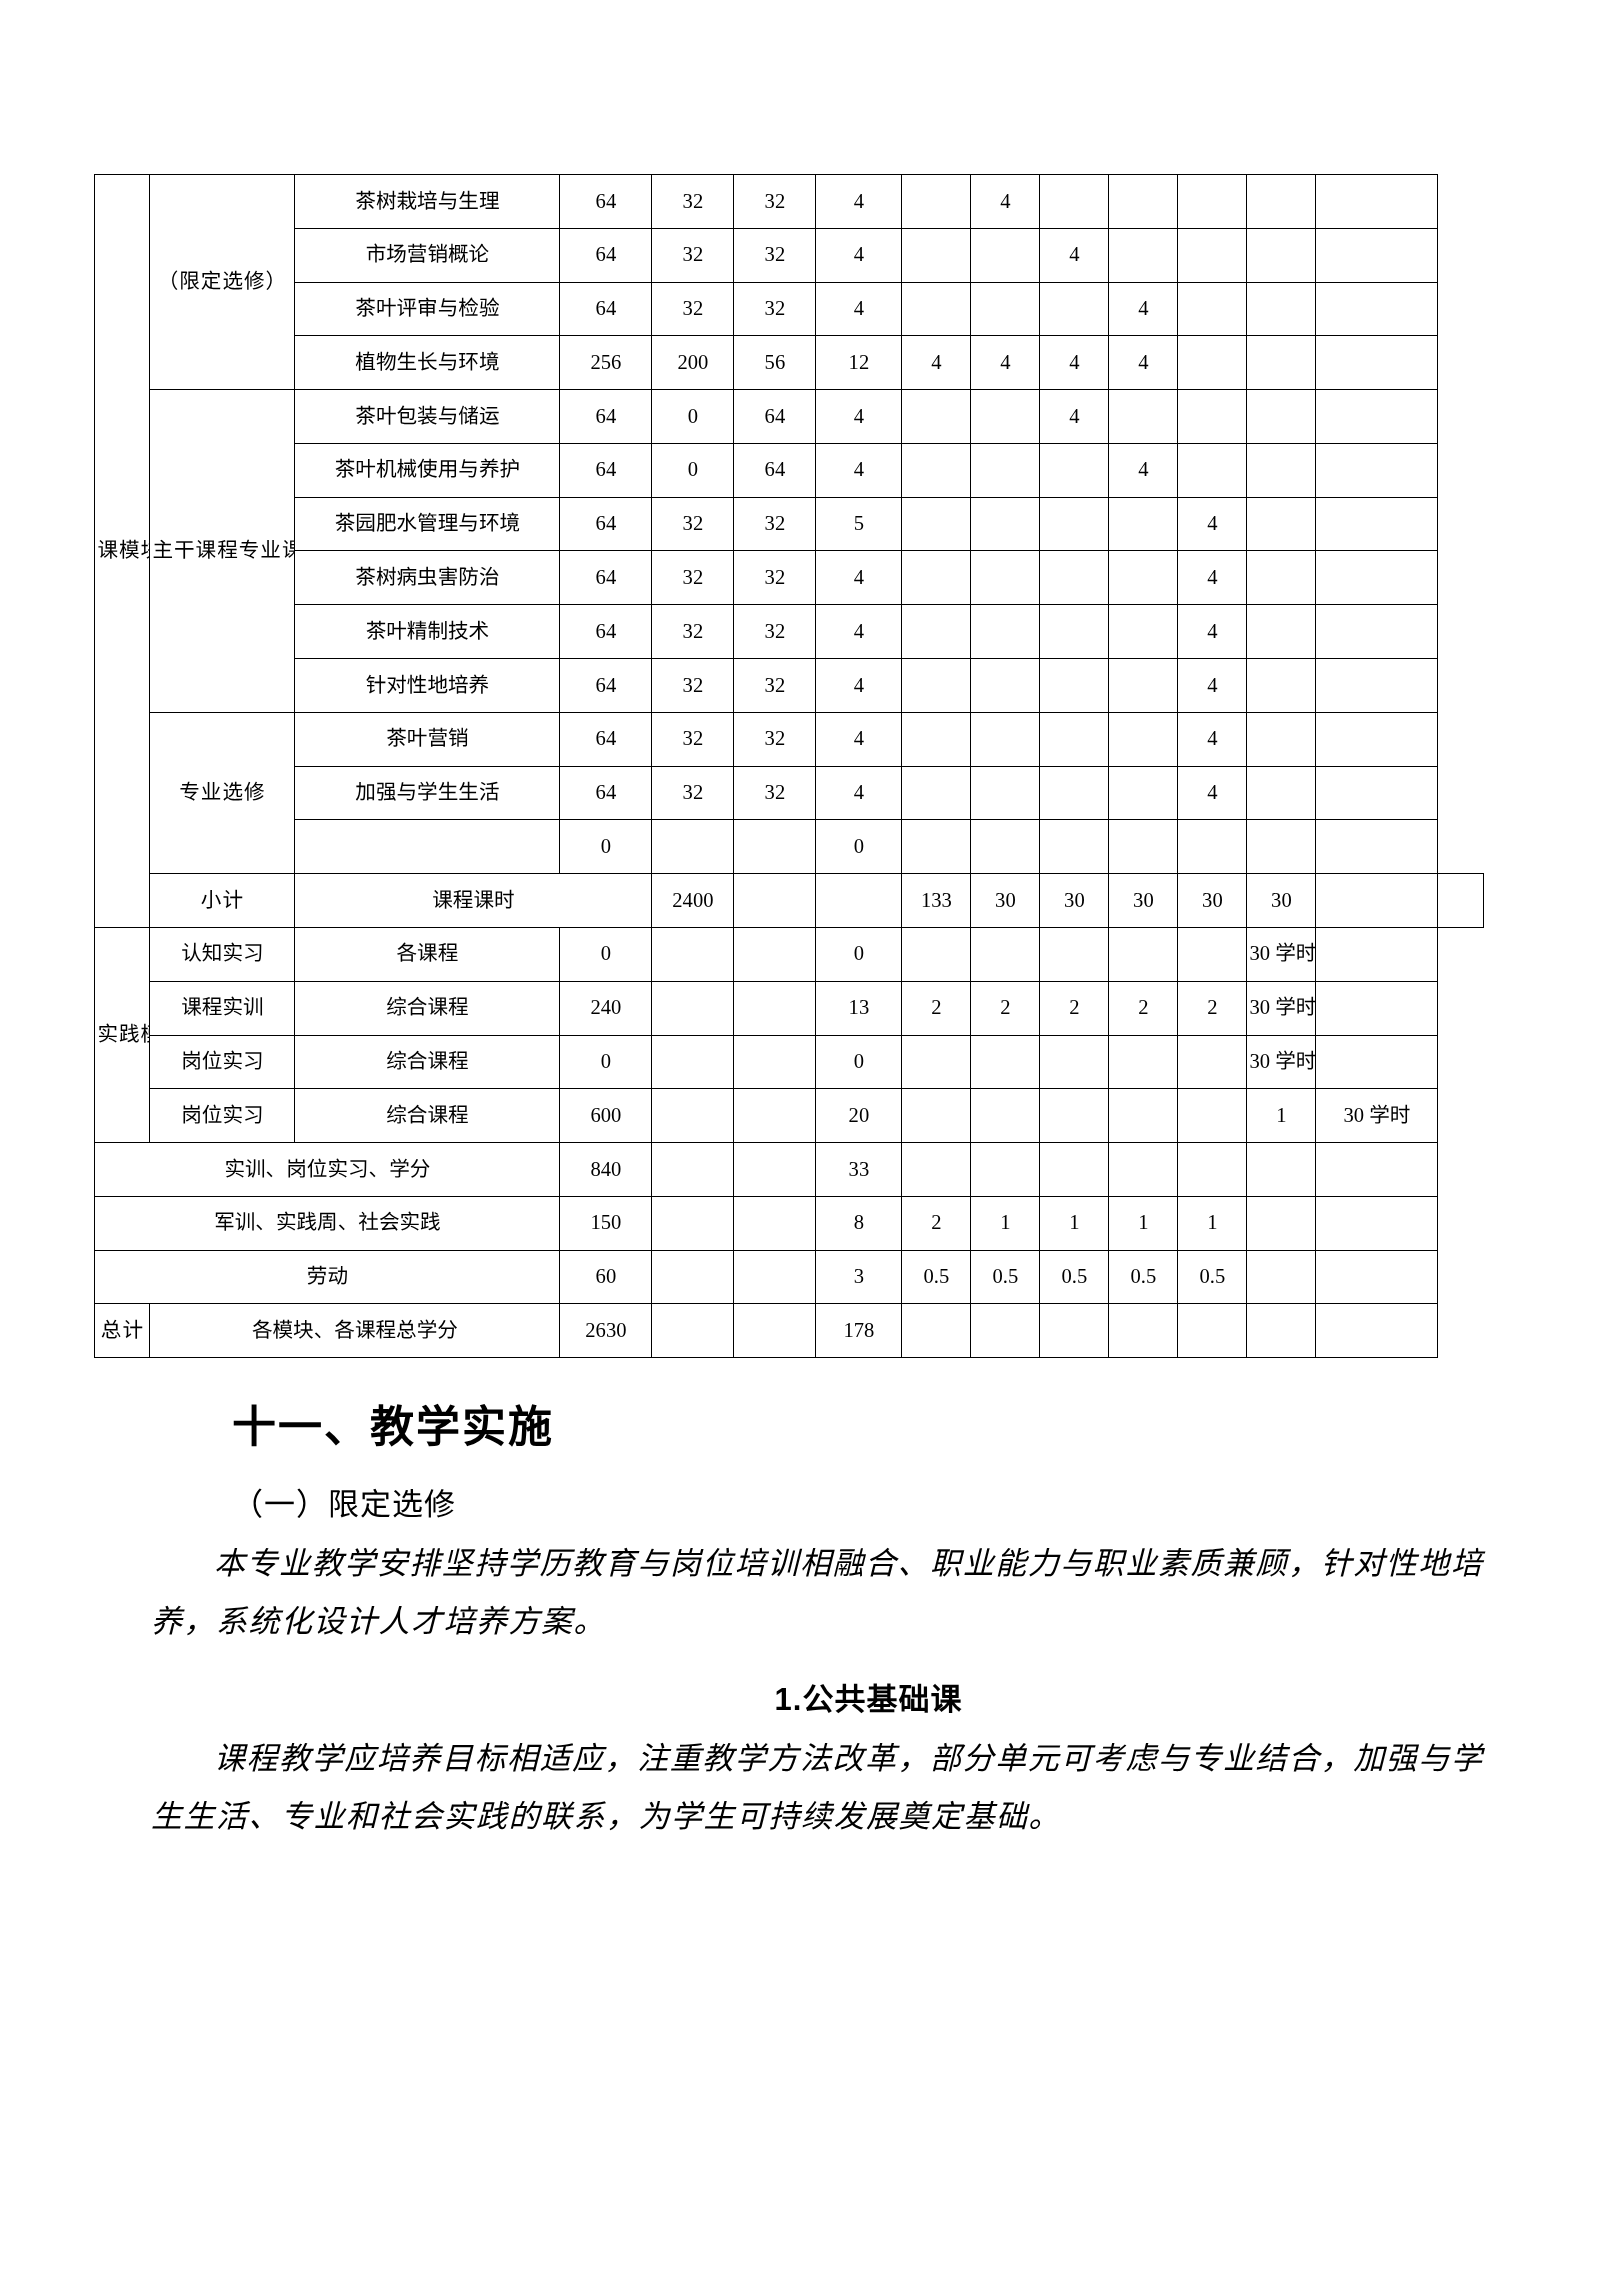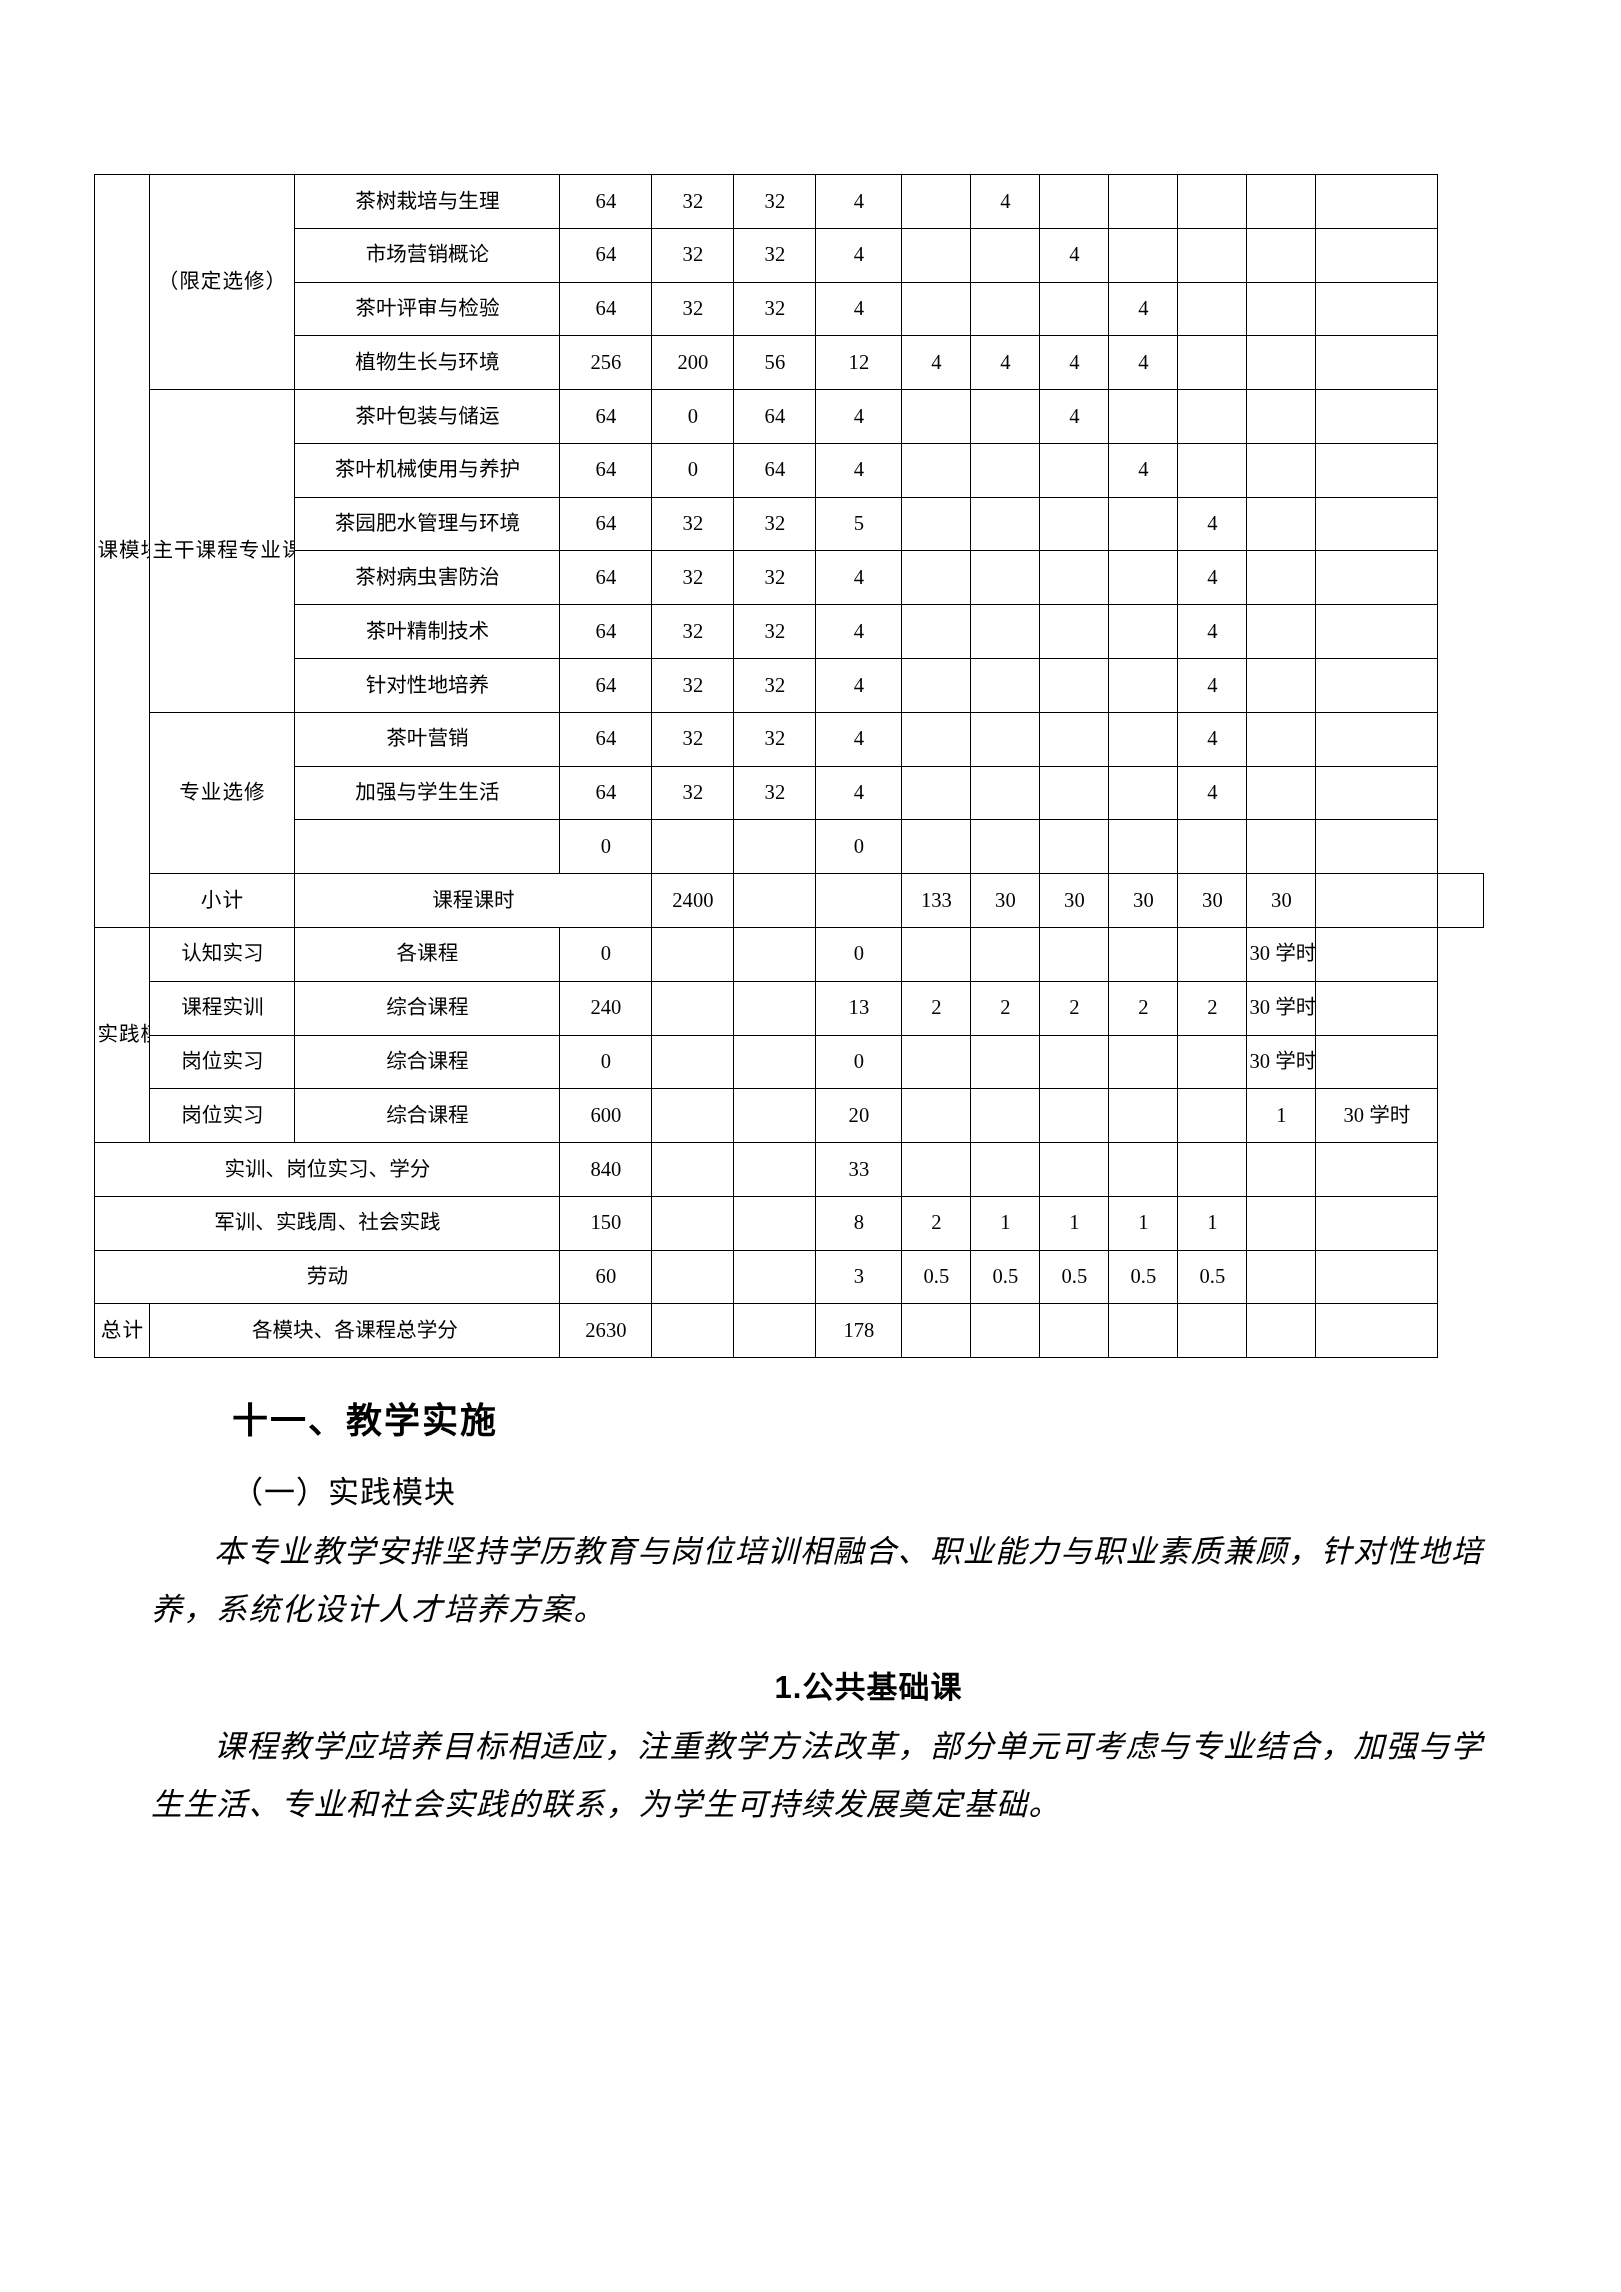--- a/index.html
+++ b/index.html
@@ -65,21 +65,21 @@
   col.c11 { width: 69px; }
   col.c12 { width: 69px; }
   col.c13 { width: 122px; }
 
   
   .content {
     margin-top: 33px;
     font-family: "Liberation Serif", "DejaVu Serif", serif;
   }
   h2.section-heading {
-    font-size: 36px;
+    font-size: 44px;
     font-weight: bold;
     margin: 21.6px 0 11.8px 116px;
     letter-spacing: 2px;
     font-family: "Liberation Sans", sans-serif;
   }
   h3.sub-heading {
     font-size: 31px;
     font-weight: normal;
     margin: 23.5px 0 9.8px 116px;
     letter-spacing: 1px;
@@ -465,20 +465,20 @@
         <td class="num"></td>
         <td class="num"></td>
         <td class="num"></td>
         <td class="num"></td>
       </tr>
     </tbody>
   </table>
 
   <div class="content">
     <h2 class="section-heading">十一、教学实施</h2>
-    <h3 class="sub-heading">（一）实践模块</h3>
+    <h3 class="sub-heading">（一）限定选修</h3>
     <p class="para">本专业教学安排坚持学历教育与岗位培训相融合、职业能力与职业素质兼顾，针对性地培养，系统化设计人才培养方案。</p>
     <h4 class="item-heading">1.公共基础课</h4>
     <p class="para">课程教学应培养目标相适应，注重教学方法改革，部分单元可考虑与专业结合，加强与学生生活、专业和社会实践的联系，为学生可持续发展奠定基础。</p>
   </div>
 
 </div>
 
 
 </body></html>

